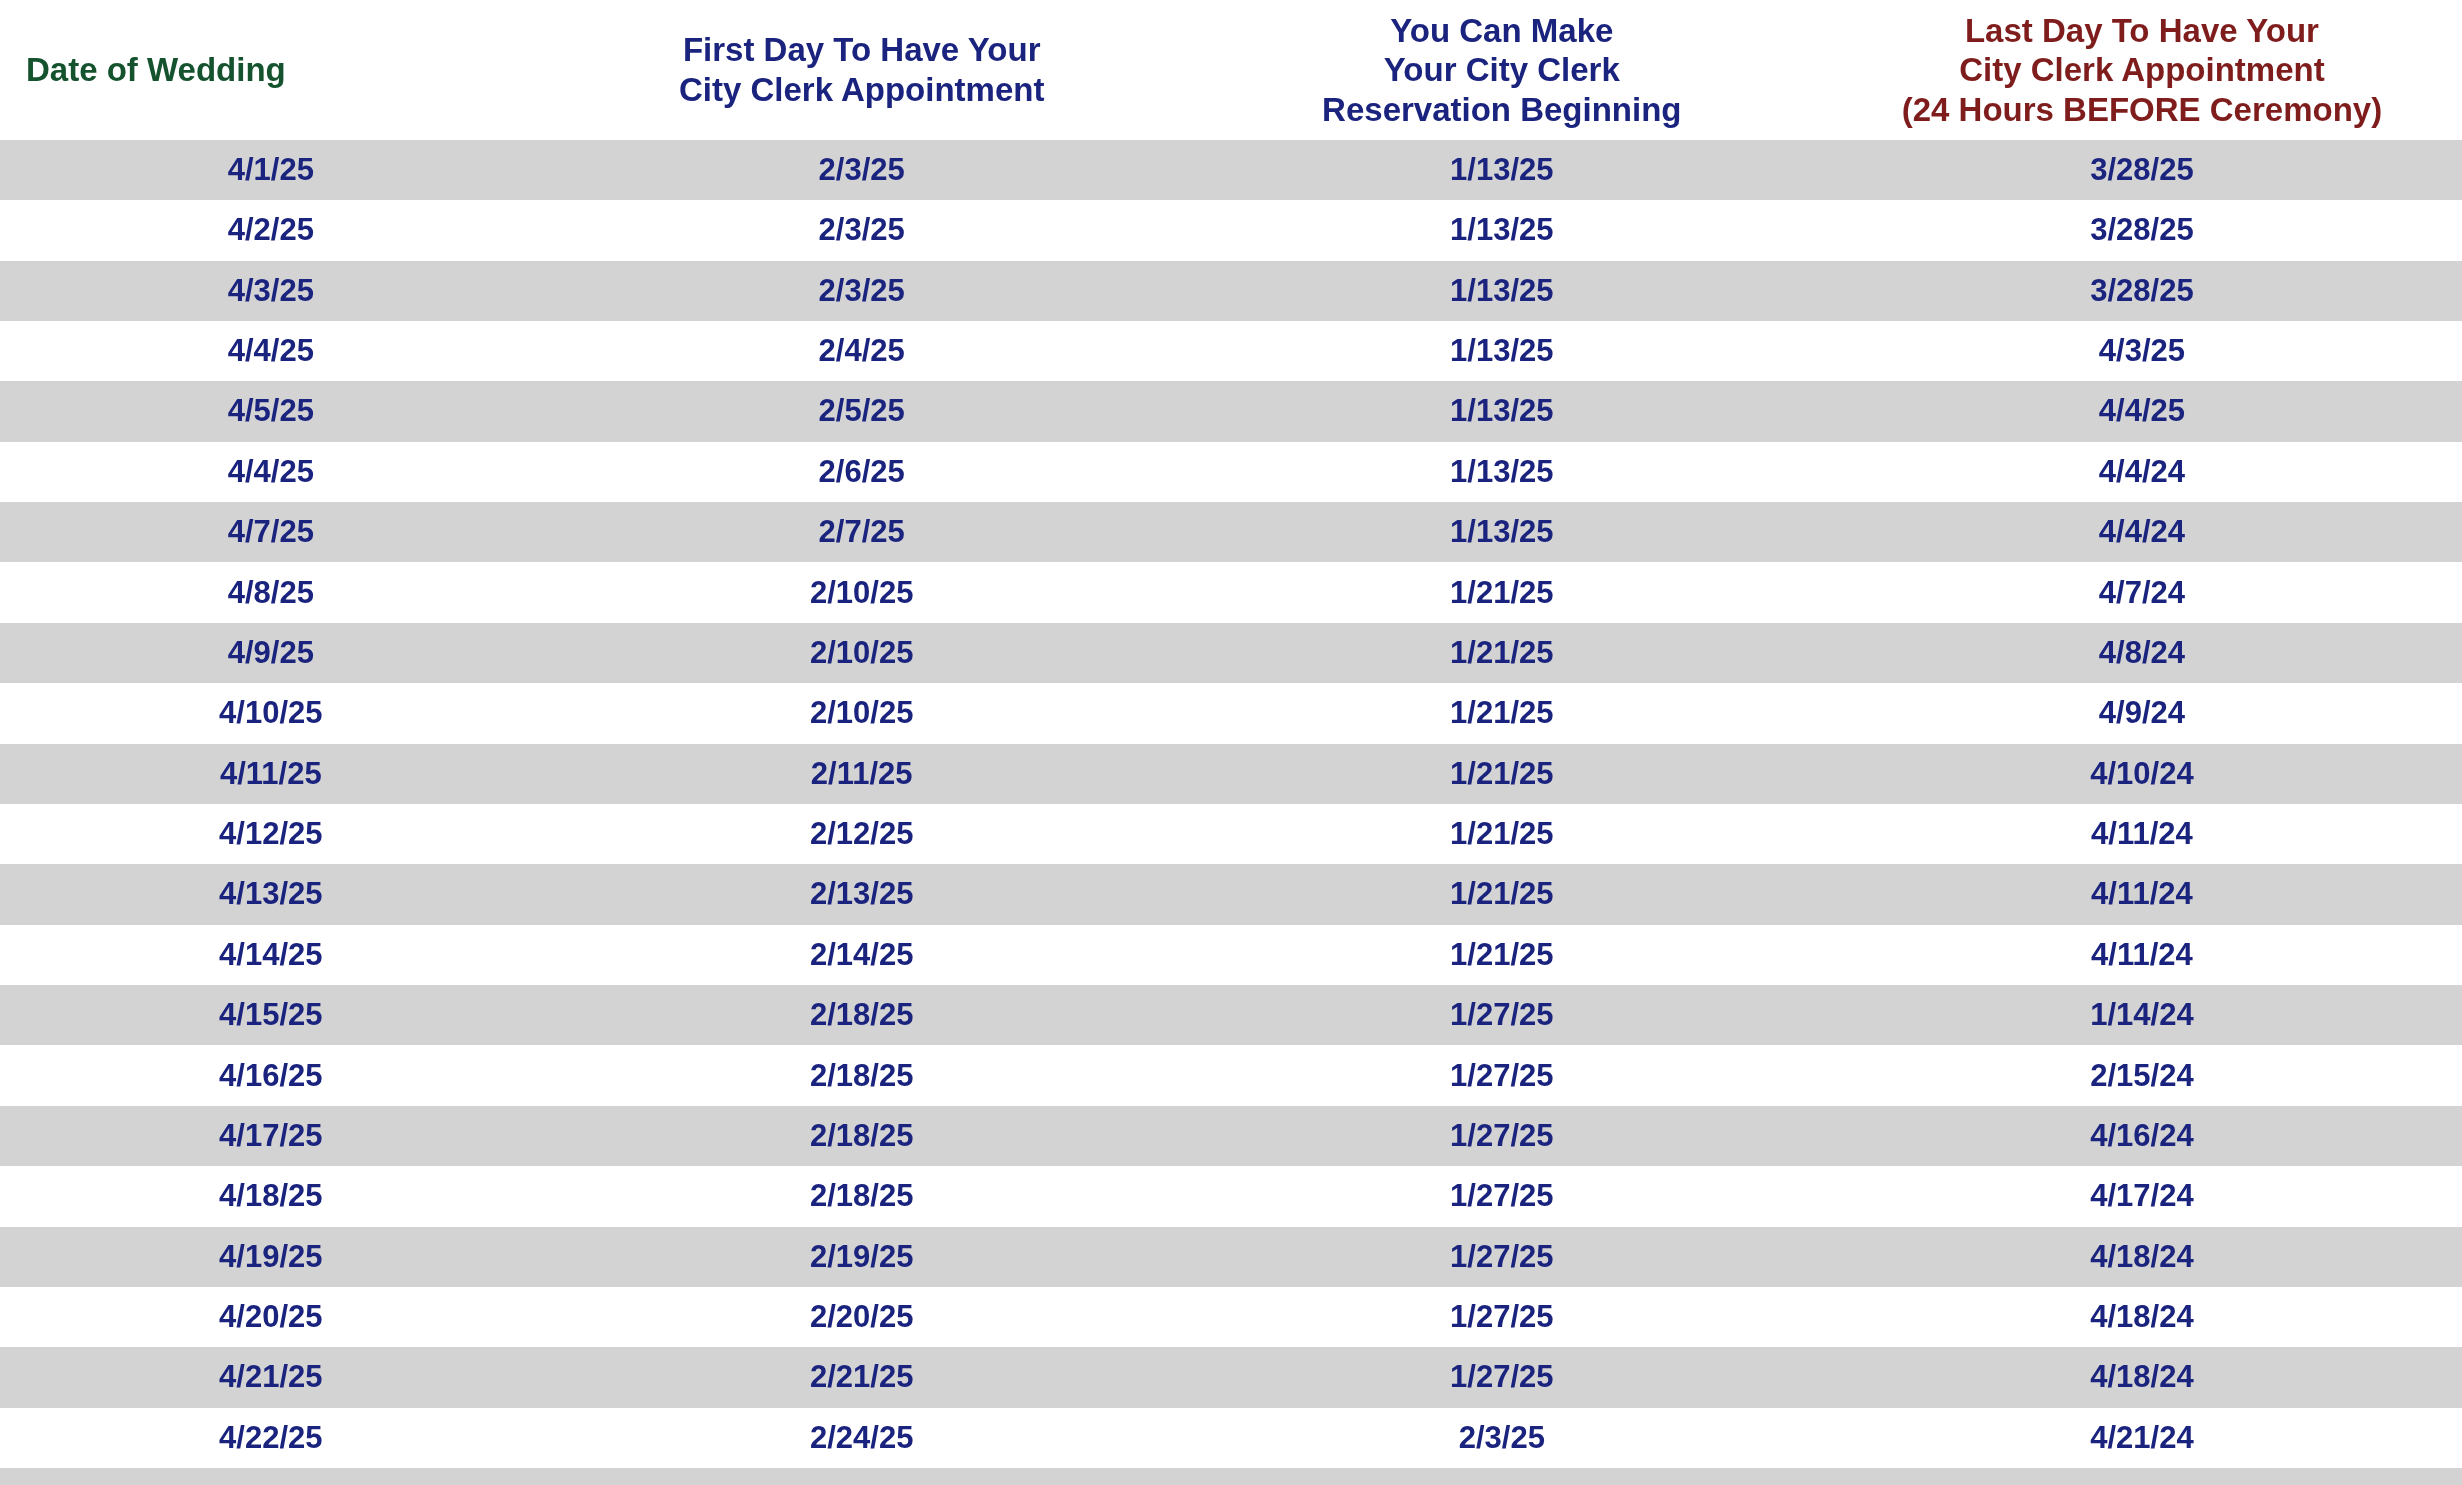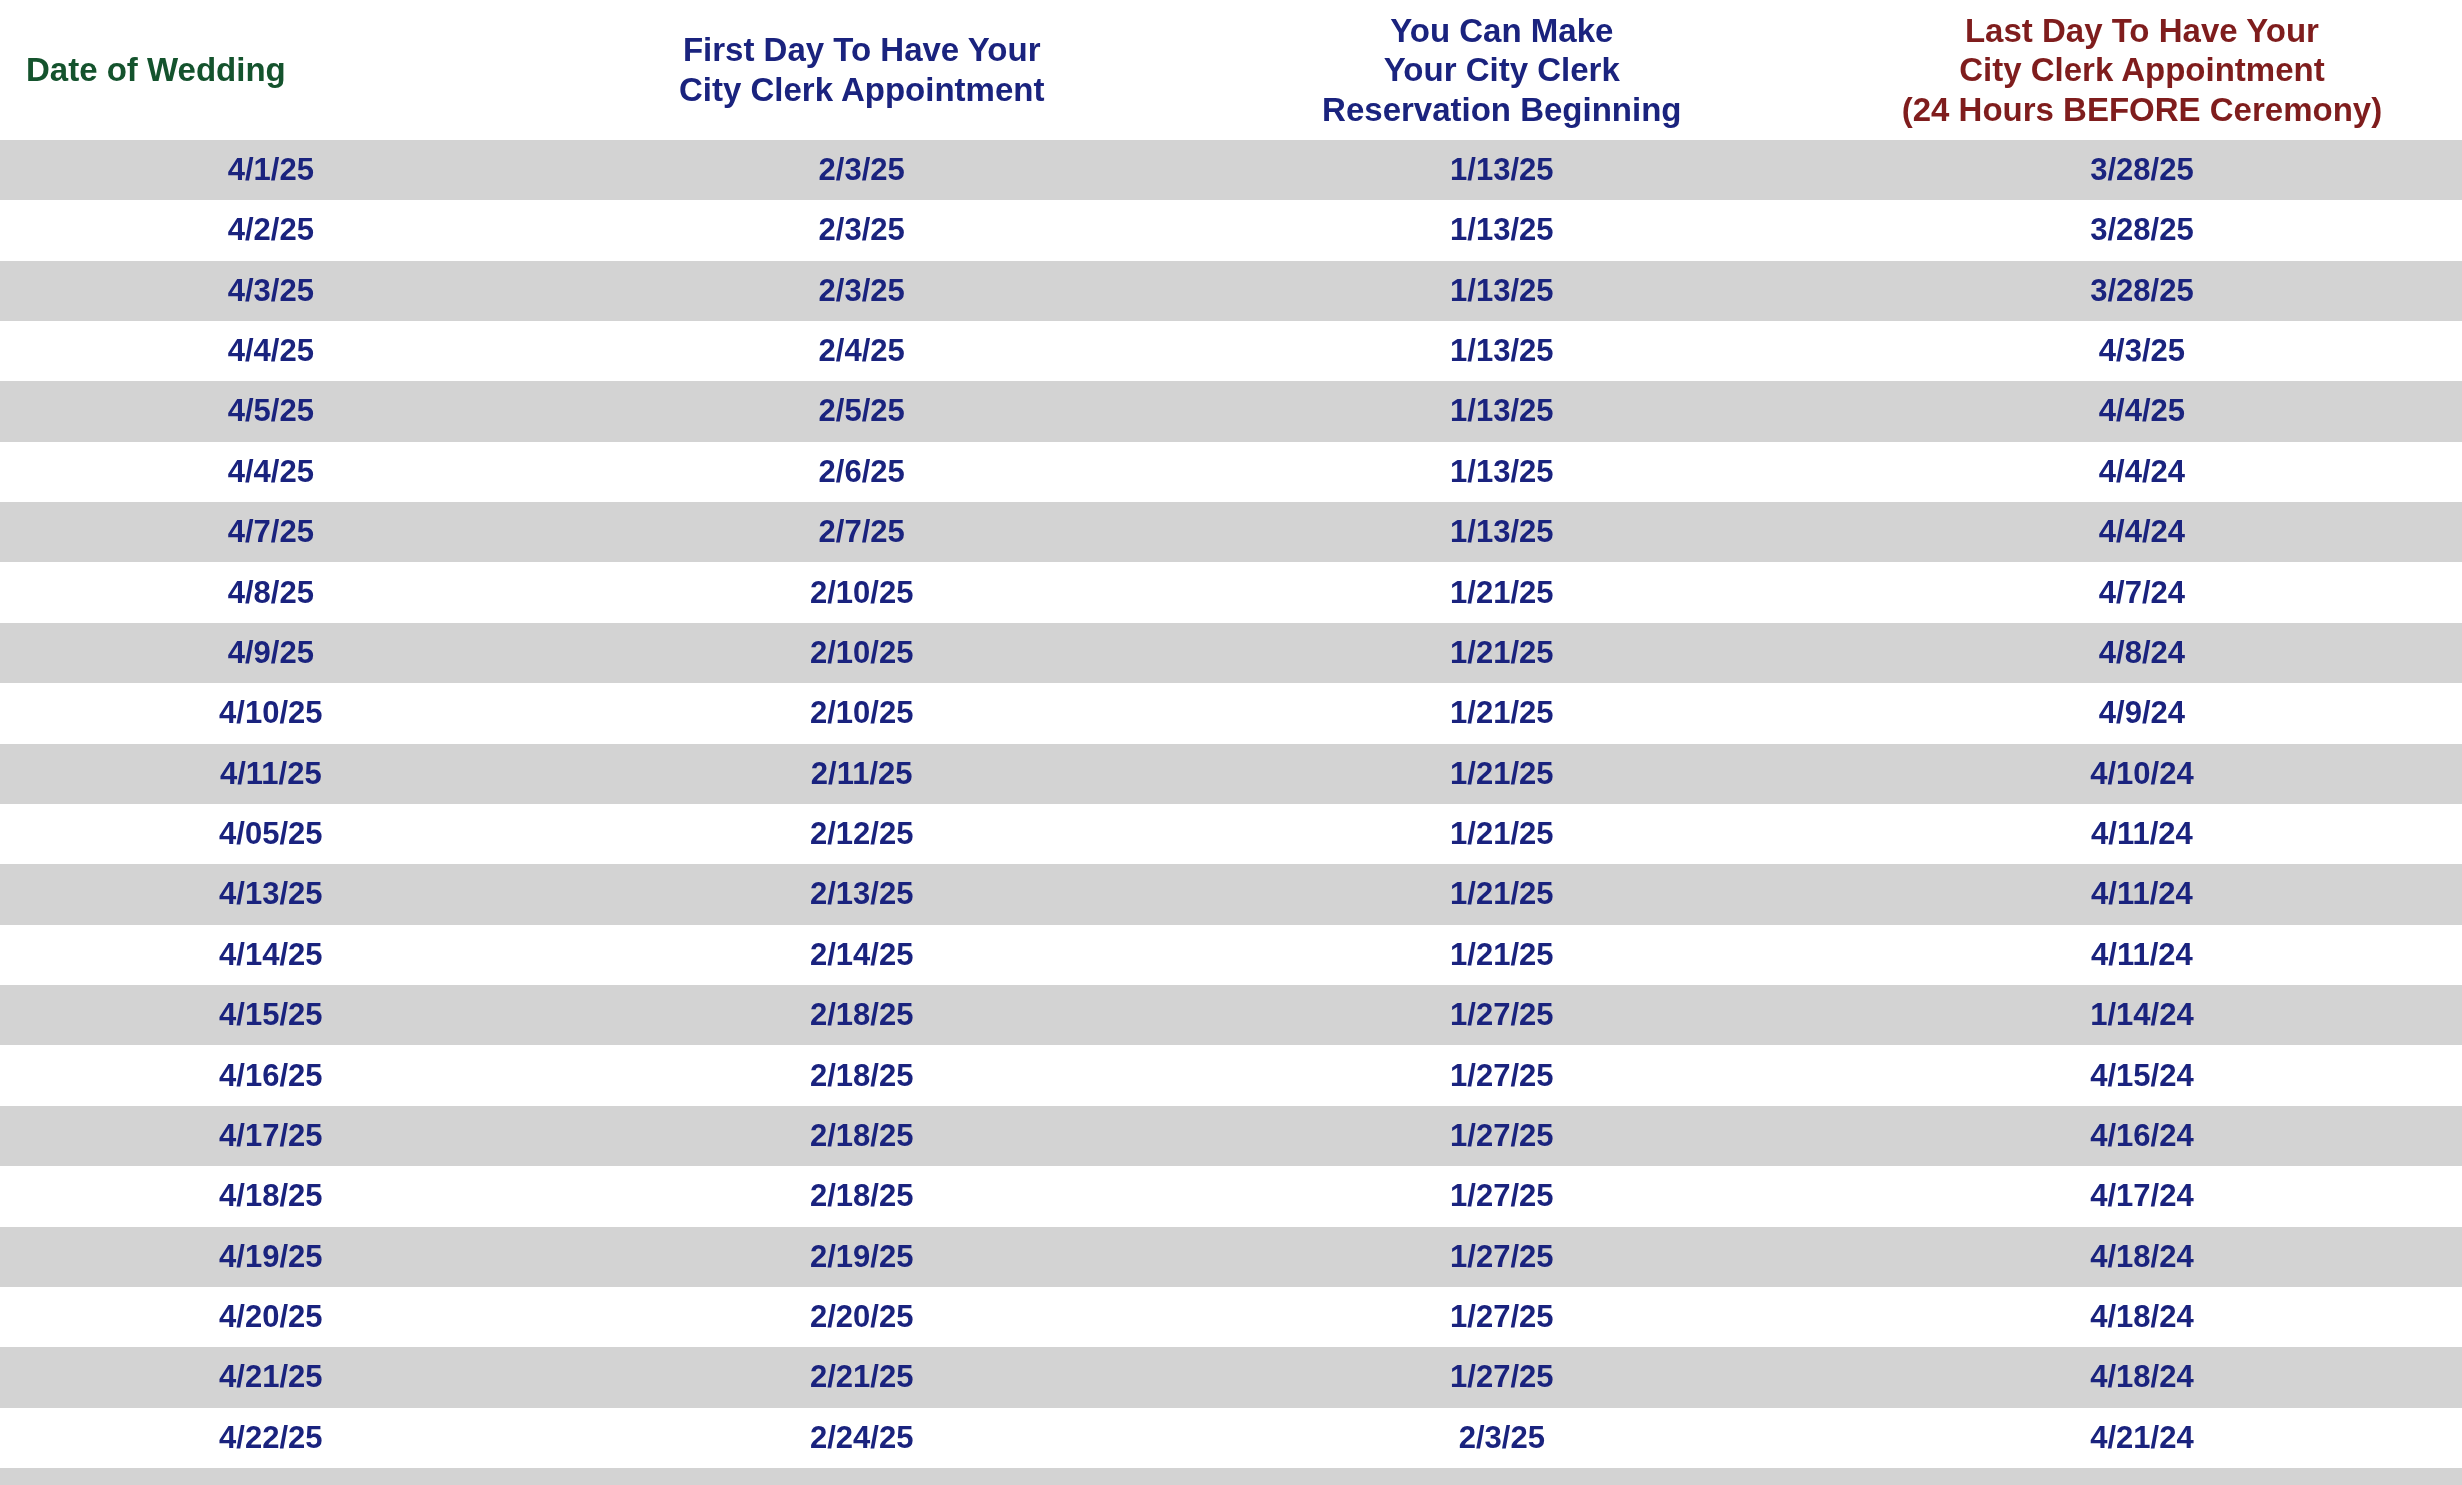--- a/index.html
+++ b/index.html
@@ -152,21 +152,21 @@
           <td>1/21/25</td>
           <td>4/9/24</td>
         </tr>
         <tr>
           <td class="col-wedding">4/11/25</td>
           <td>2/11/25</td>
           <td>1/21/25</td>
           <td>4/10/24</td>
         </tr>
         <tr>
-          <td class="col-wedding">4/05/25</td>
+          <td class="col-wedding">4/12/25</td>
           <td>2/12/25</td>
           <td>1/21/25</td>
           <td>4/11/24</td>
         </tr>
         <tr>
           <td class="col-wedding">4/13/25</td>
           <td>2/13/25</td>
           <td>1/21/25</td>
           <td>4/11/24</td>
         </tr>
@@ -179,21 +179,21 @@
         <tr>
           <td class="col-wedding">4/15/25</td>
           <td>2/18/25</td>
           <td>1/27/25</td>
           <td>1/14/24</td>
         </tr>
         <tr>
           <td class="col-wedding">4/16/25</td>
           <td>2/18/25</td>
           <td>1/27/25</td>
-          <td>4/15/24</td>
+          <td>2/15/24</td>
         </tr>
         <tr>
           <td class="col-wedding">4/17/25</td>
           <td>2/18/25</td>
           <td>1/27/25</td>
           <td>4/16/24</td>
         </tr>
         <tr>
           <td class="col-wedding">4/18/25</td>
           <td>2/18/25</td>

